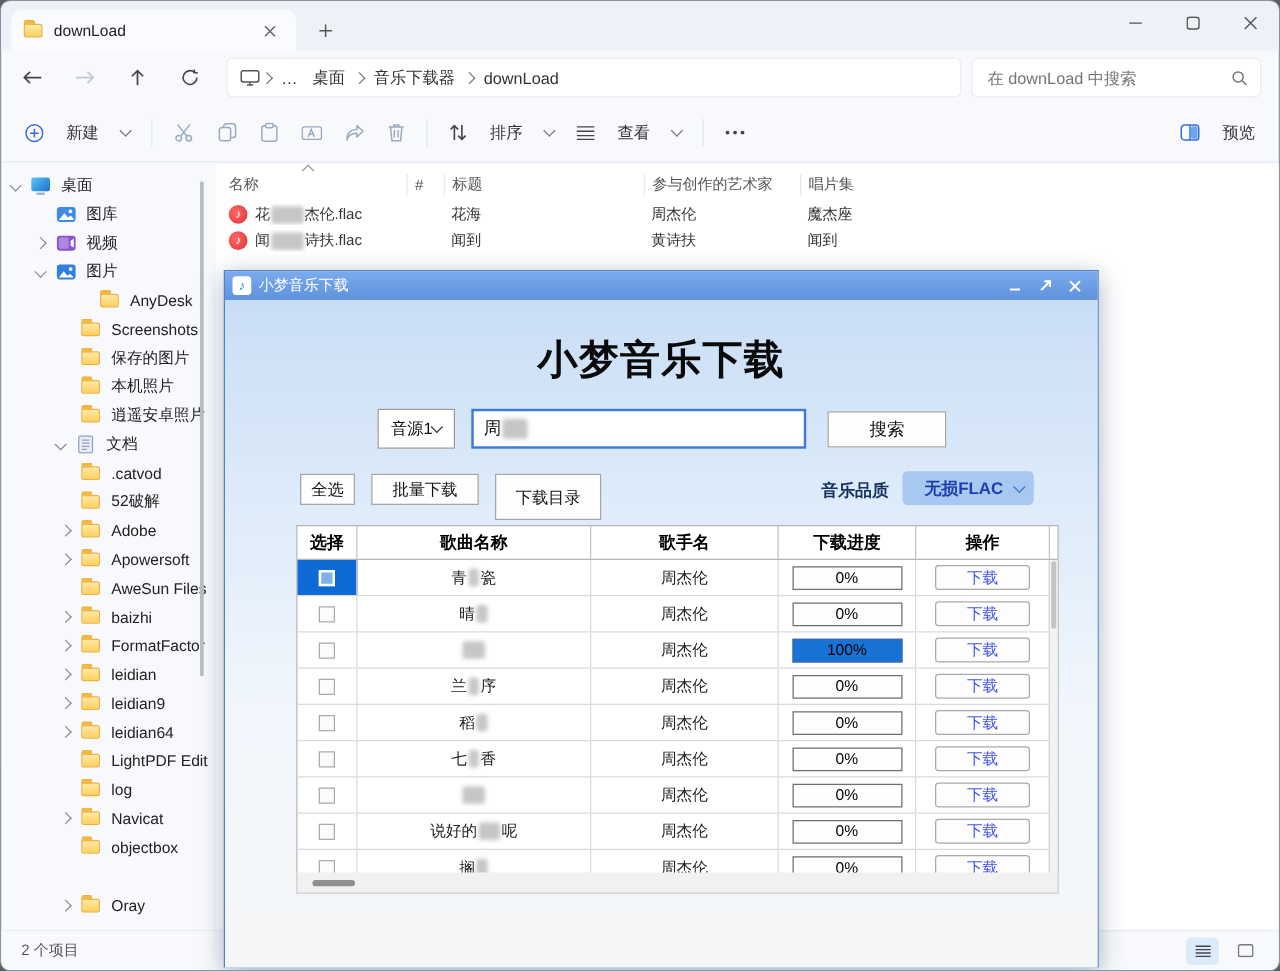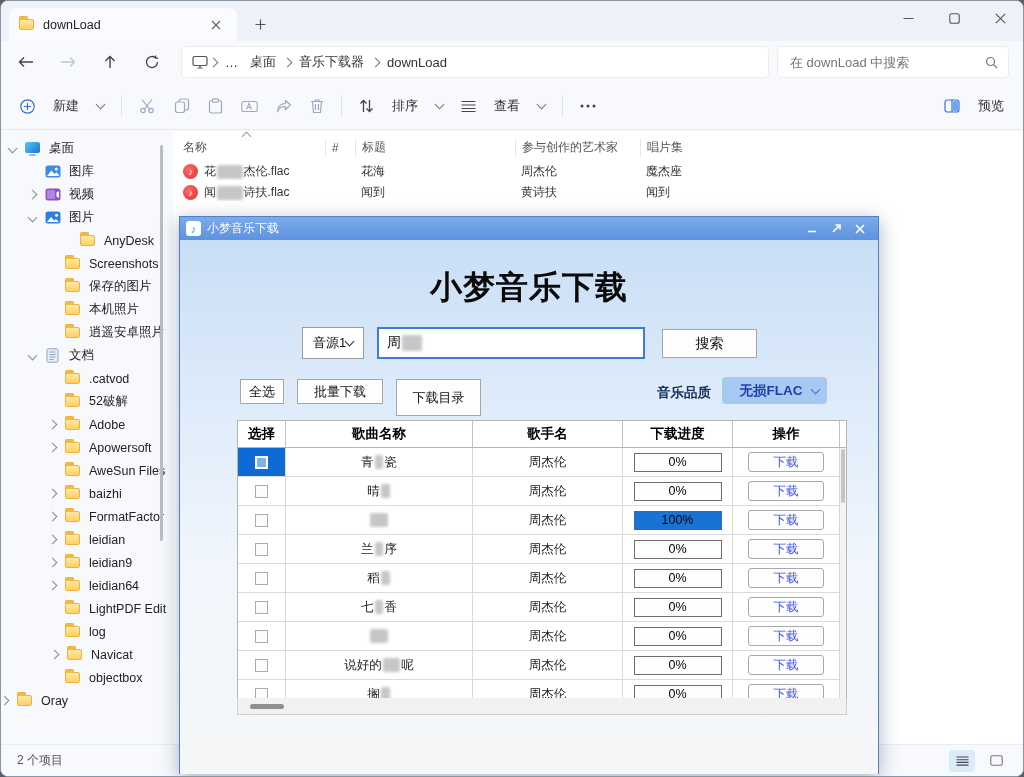--- a/index.html
+++ b/index.html
@@ -360,21 +360,21 @@
           </span>
           <span>本机照片</span>
         </div>
         <div class="side-item" style="padding-left: 48px;">
           <span class="exp none"></span>
           <span class="ic">
             <div class="ic-folder"></div>
           </span>
           <span>逍遥安卓照片</span>
         </div>
-        <div class="side-item" style="padding-left: 28px;">
+        <div class="side-item" style="padding-left: 44px;">
           <span class="exp open"></span>
           <span class="ic">
             <svg width="13" height="15" viewBox="0 0 13 15">
               <rect x="1" y="0.8" width="11" height="13.4" rx="1.5" fill="#e9eef6" stroke="#8fa3bf" stroke-width="1"></rect>
               <path d="M3.5 4 H9.5 M3.5 6.5 H9.5 M3.5 9 H9.5 M3.5 11.5 H7.5" stroke="#8fa3bf" stroke-width="1"></path>
             </svg>
           </span>
           <span>文档</span>
         </div>
         <div class="side-item" style="padding-left: 48px;">
@@ -454,35 +454,35 @@
           </span>
           <span>LightPDF Edit</span>
         </div>
         <div class="side-item" style="padding-left: 48px;">
           <span class="exp none"></span>
           <span class="ic">
             <div class="ic-folder"></div>
           </span>
           <span>log</span>
         </div>
-        <div class="side-item" style="padding-left: 28px; margin-left: 22px;">
+        <div class="side-item" style="padding-left: 48px;">
           <span class="exp closed"></span>
           <span class="ic">
             <div class="ic-folder"></div>
           </span>
           <span>Navicat</span>
         </div>
         <div class="side-item" style="padding-left: 48px;">
           <span class="exp none"></span>
           <span class="ic">
             <div class="ic-folder"></div>
           </span>
           <span>objectbox</span>
         </div>
-        <div class="side-item" style="">
+        <div class="side-item" style="padding-left: 48px; margin-top: 24px;">
           <span class="exp closed"></span>
           <span class="ic">
             <div class="ic-folder"></div>
           </span>
           <span>Oray</span>
         </div>
       </div>
     <div class="content">
       <div class="fl-header">
         <span class="sortchev"></span>

